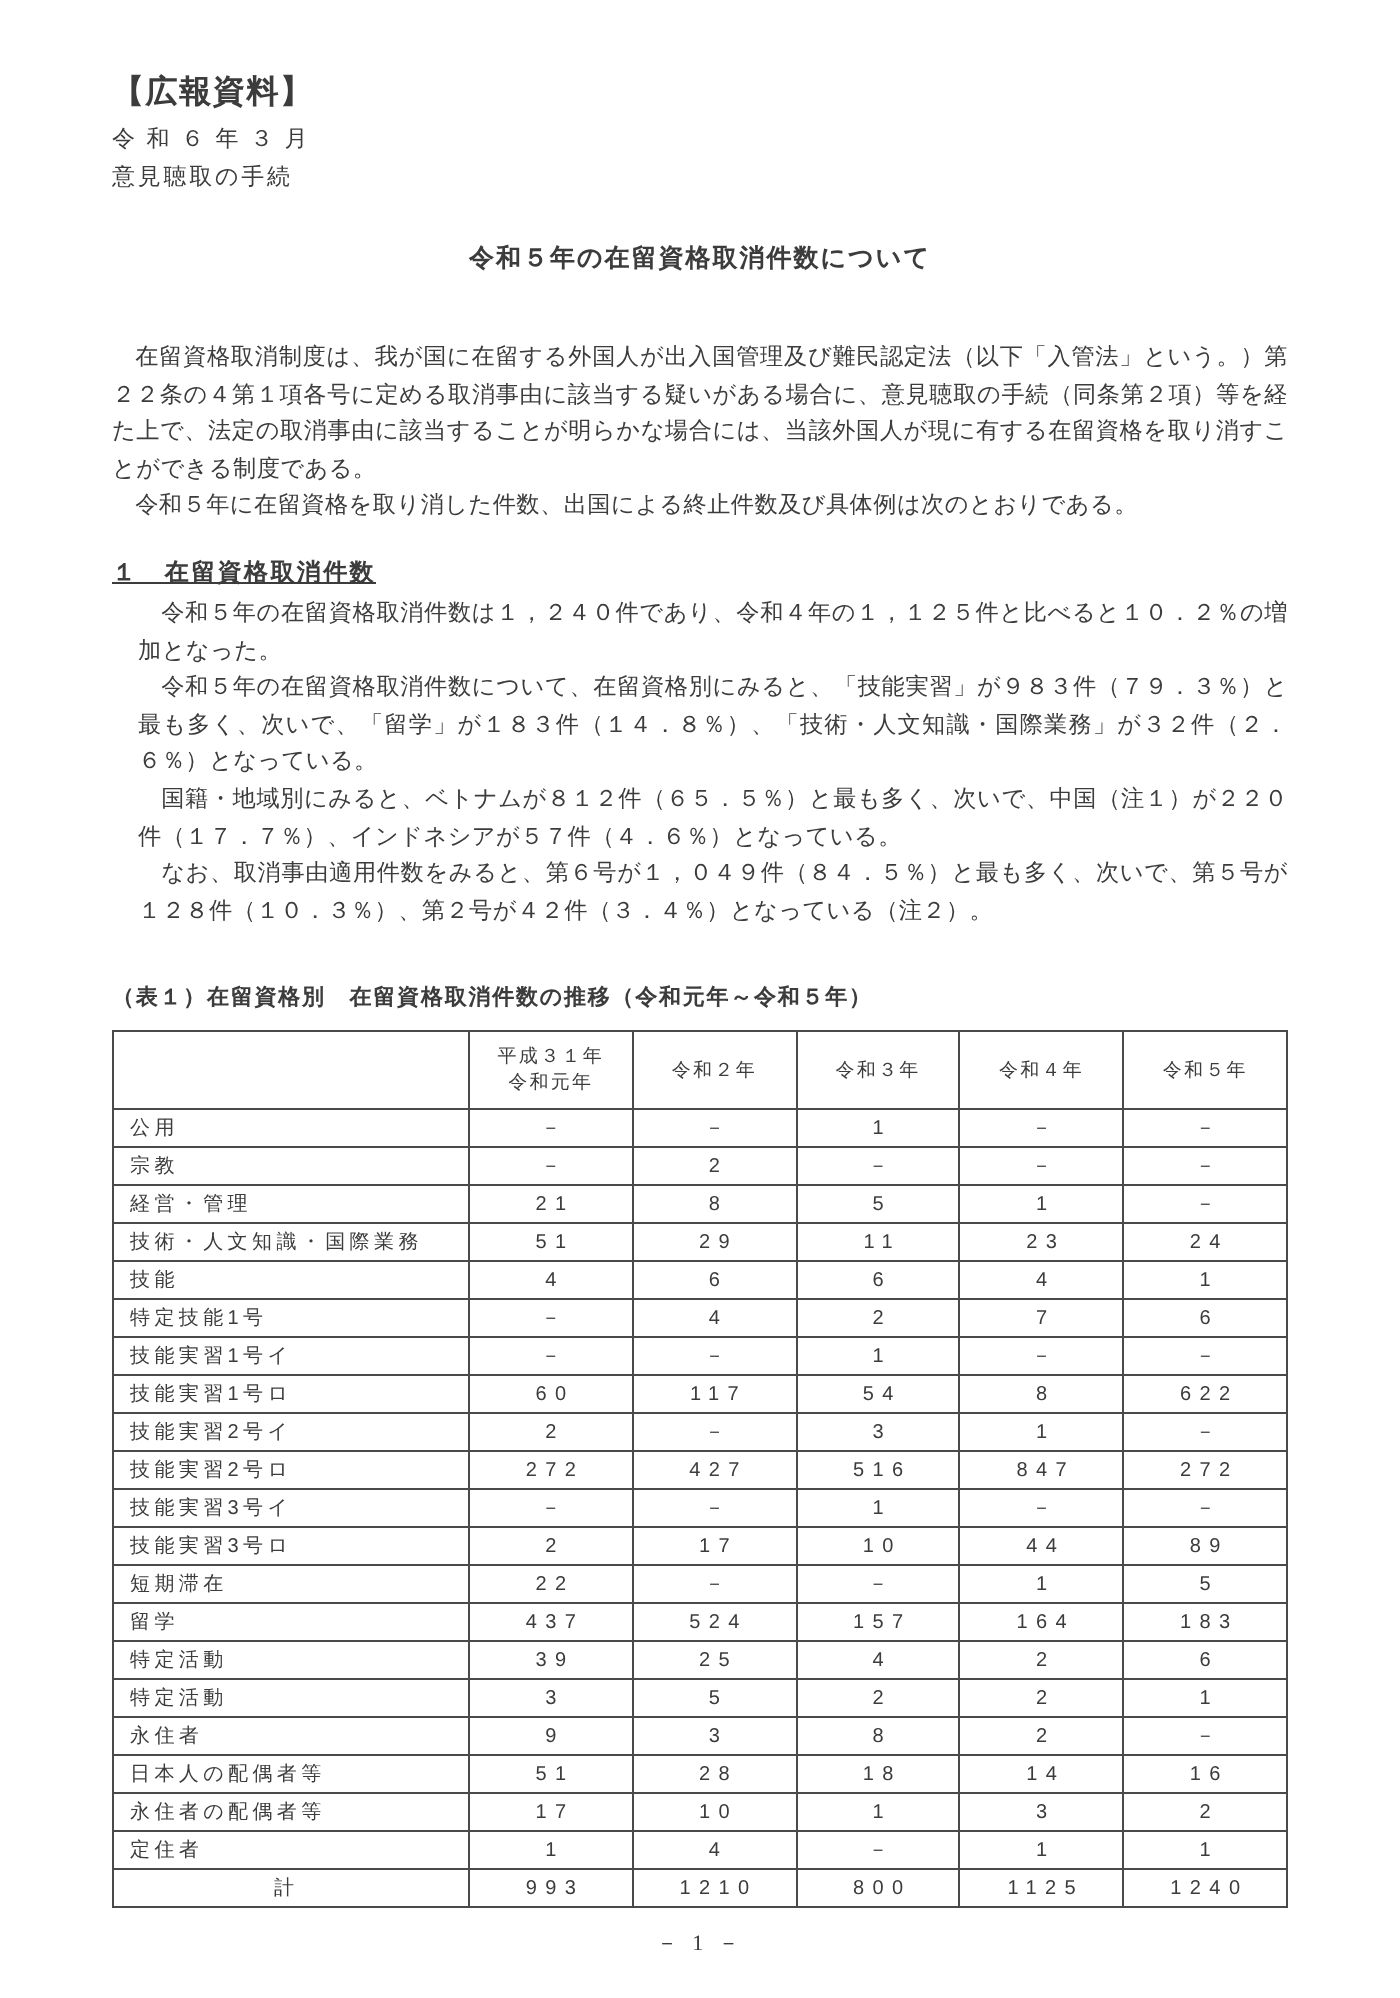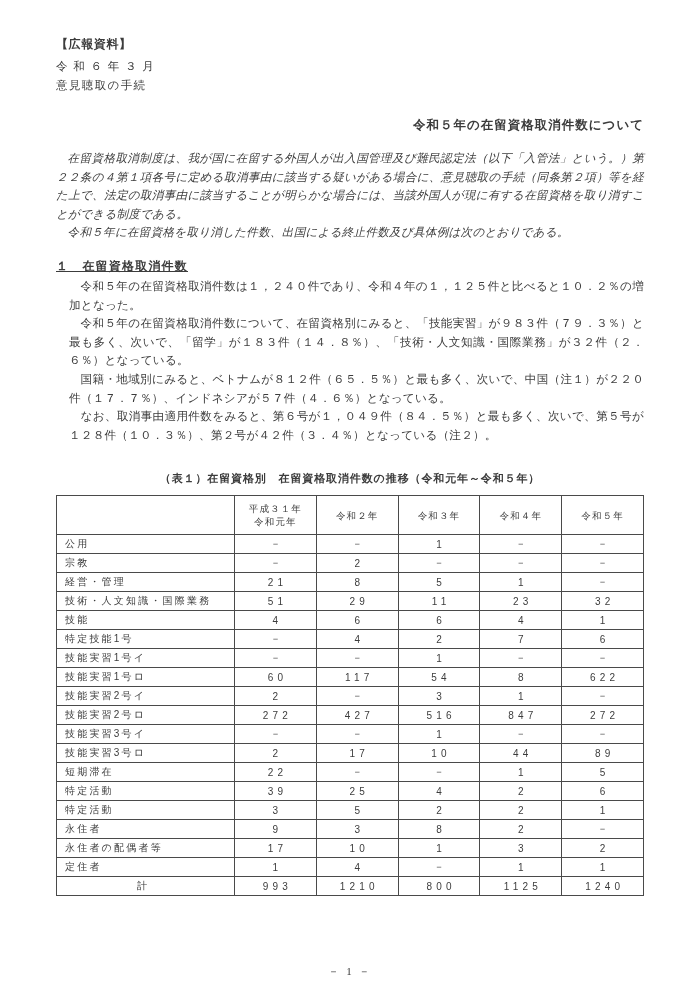--- a/index.html
+++ b/index.html
@@ -4,41 +4,41 @@
 <style>
   html,body{margin:0;padding:0;background:#9a9a9a;}
   .page{
     width:700px;height:999px;background:#ffffff;color:#3c3c3c;
     font-family:"Liberation Serif","DejaVu Serif",serif;
     padding:36px 56px 0;box-sizing:border-box;position:relative;
     margin:0 auto;overflow:hidden;
   }
   .doc-tag{
     font-family:"Liberation Sans","DejaVu Sans",sans-serif;
-    font-weight:bold;font-size:12px;letter-spacing:0.05em;
+    font-weight:bold;font-size:16px;letter-spacing:0.05em;
   }
   .date-block{text-align:left;font-size:11.5px;line-height:19px;margin-top:4px;}
   .doc-date{letter-spacing:0.5em;}
   .doc-agency{letter-spacing:0.12em;}
   .title{
-    text-align:right;font-family:"Liberation Sans","DejaVu Sans",sans-serif;
+    text-align:center;font-family:"Liberation Sans","DejaVu Sans",sans-serif;
     font-weight:bold;font-size:12.5px;margin-top:22px;letter-spacing:0.08em;
   }
-  .intro{margin-top:16px;font-style:italic;}
+  .intro{margin-top:32px;}
   .body-p{
     margin:0;font-size:11.6px;line-height:18.6px;text-align:justify;
     text-indent:1em;letter-spacing:0.02em;
   }
   .sec-heading{
     font-family:"Liberation Sans","DejaVu Sans",sans-serif;
     font-weight:bold;font-size:12px;margin-top:15px;letter-spacing:0.1em;text-decoration:underline;
   }
   .sec-body{margin-left:13px;margin-top:3px;}
   .table-caption{
-    text-align:center;font-family:"Liberation Sans","DejaVu Sans",sans-serif;
+    text-align:left;font-family:"Liberation Sans","DejaVu Sans",sans-serif;
     font-weight:bold;font-size:11px;margin-top:26px;letter-spacing:0.08em;
   }
   table.data-table{
     width:100%;border-collapse:collapse;margin-top:9px;
     font-family:"Liberation Sans","DejaVu Sans",sans-serif;table-layout:fixed;
   }
   table.data-table th,table.data-table td{border:1px solid #4a4a4a;}
   th.head{
     font-weight:normal;font-size:9.5px;line-height:1.4;padding:3px 2px;
     white-space:pre-line;letter-spacing:0.12em;height:32px;vertical-align:middle;
@@ -126,21 +126,21 @@
           <td class="num">5</td>
           <td class="num">1</td>
           <td class="num">－</td>
         </tr>
         <tr>
           <td class="label">技術・人文知識・国際業務</td>
           <td class="num">51</td>
           <td class="num">29</td>
           <td class="num">11</td>
           <td class="num">23</td>
-          <td class="num">32</td>
+          <td class="num">24</td>
         </tr>
         <tr>
           <td class="label">技能</td>
           <td class="num">4</td>
           <td class="num">6</td>
           <td class="num">6</td>
           <td class="num">4</td>
           <td class="num">1</td>
         </tr>
         <tr>
@@ -201,20 +201,28 @@
         </tr>
         <tr>
           <td class="label">短期滞在</td>
           <td class="num">22</td>
           <td class="num">－</td>
           <td class="num">－</td>
           <td class="num">1</td>
           <td class="num">5</td>
         </tr>
         <tr>
+          <td class="label">留学</td>
+          <td class="num">437</td>
+          <td class="num">524</td>
+          <td class="num">157</td>
+          <td class="num">164</td>
+          <td class="num">183</td>
+        </tr>
+        <tr>
           <td class="label">特定活動</td>
           <td class="num">39</td>
           <td class="num">25</td>
           <td class="num">4</td>
           <td class="num">2</td>
           <td class="num">6</td>
         </tr>
         <tr>
           <td class="label">特定活動</td>
           <td class="num">3</td>
@@ -223,20 +231,28 @@
           <td class="num">2</td>
           <td class="num">1</td>
         </tr>
         <tr>
           <td class="label">永住者</td>
           <td class="num">9</td>
           <td class="num">3</td>
           <td class="num">8</td>
           <td class="num">2</td>
           <td class="num">－</td>
+        </tr>
+        <tr>
+          <td class="label">日本人の配偶者等</td>
+          <td class="num">51</td>
+          <td class="num">28</td>
+          <td class="num">18</td>
+          <td class="num">14</td>
+          <td class="num">16</td>
         </tr>
         <tr>
           <td class="label">永住者の配偶者等</td>
           <td class="num">17</td>
           <td class="num">10</td>
           <td class="num">1</td>
           <td class="num">3</td>
           <td class="num">2</td>
         </tr>
         <tr>

